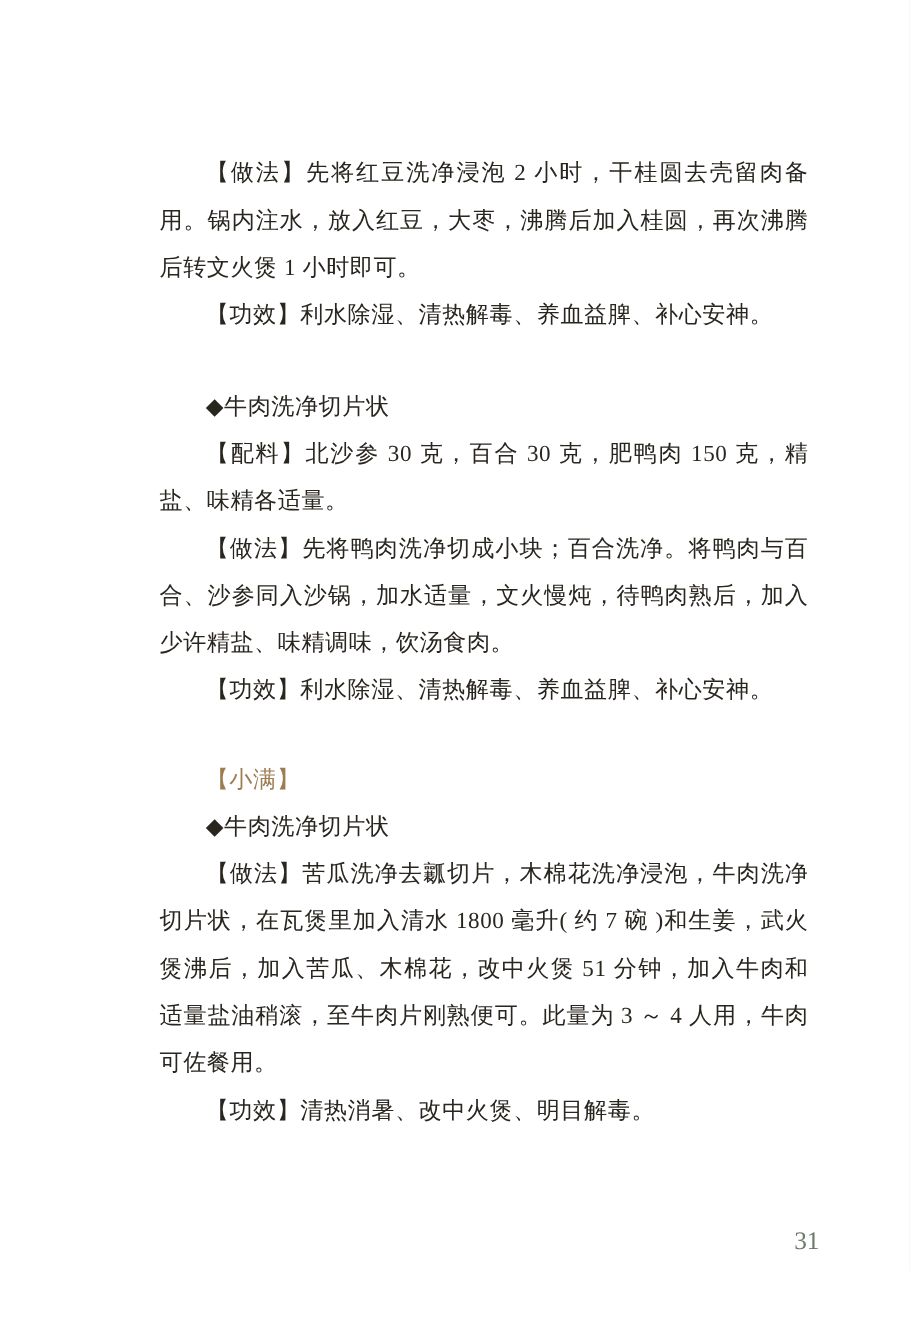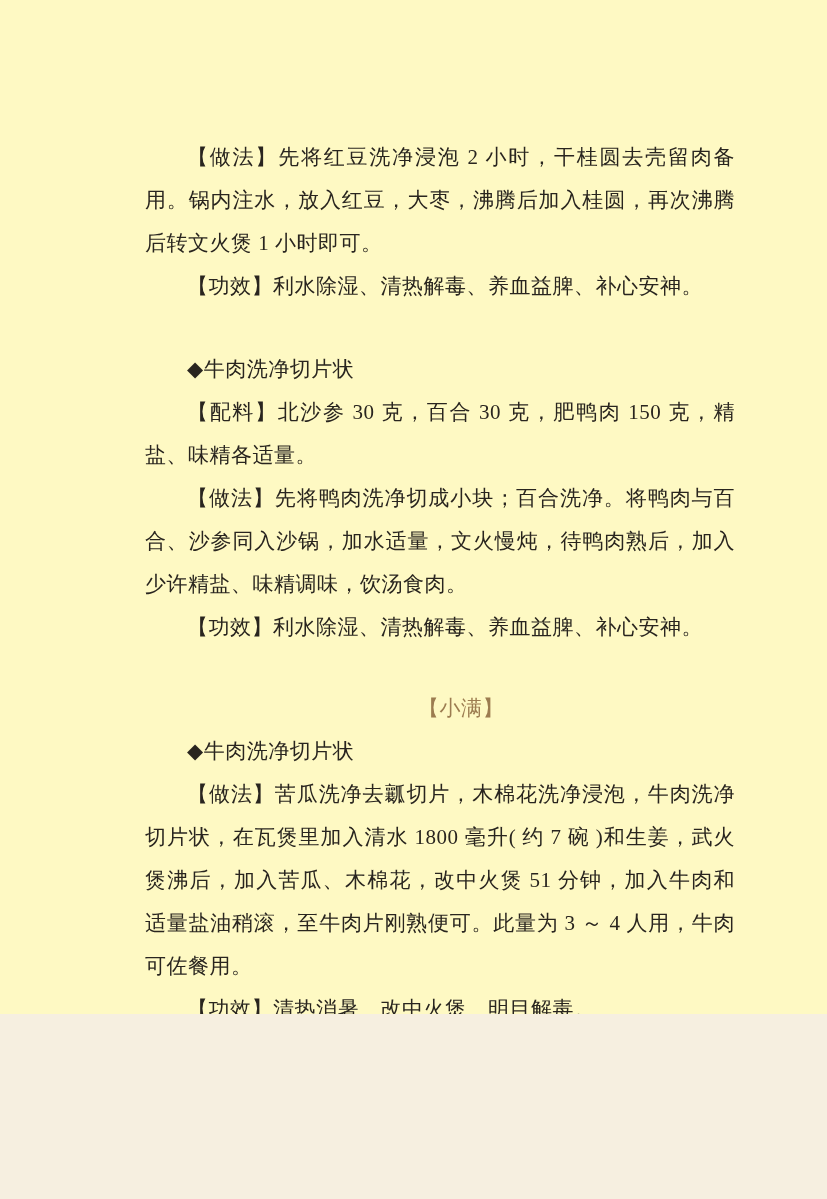--- a/index.html
+++ b/index.html
@@ -3,22 +3,22 @@
 <meta charset="utf-8">
 <style>
   html, body {
     margin: 0;
     padding: 0;
     background: #f6efe0;
   }
   .page {
     position: relative;
     width: 827px;
-    height: 1014px;
-    background: #fef9c3;
+    height: 1199px;
+    background: #ffffff;
     font-family: "Liberation Serif", "DejaVu Serif", serif;
     overflow: hidden;
   }
   .body-text {
     position: absolute;
     left: 145px;
     top: 136px;
     width: 590px;
     font-size: 21px;
     line-height: 43px;
@@ -36,21 +36,21 @@
     text-align: left;
   }
   .gap-before {
     margin-top: 40px;
   }
   .section-heading {
     margin: 0;
     margin-top: 38px;
     text-indent: 2em;
     color: #9c7c50;
-    text-align: center;
+    text-align: left;
   }
   .page-number {
     position: absolute;
     top: 1115px;
     right: 82px;
     font-size: 23px;
     line-height: 26px;
     color: #6e7a68;
     font-family: "Liberation Serif", "DejaVu Serif", serif;
   }

